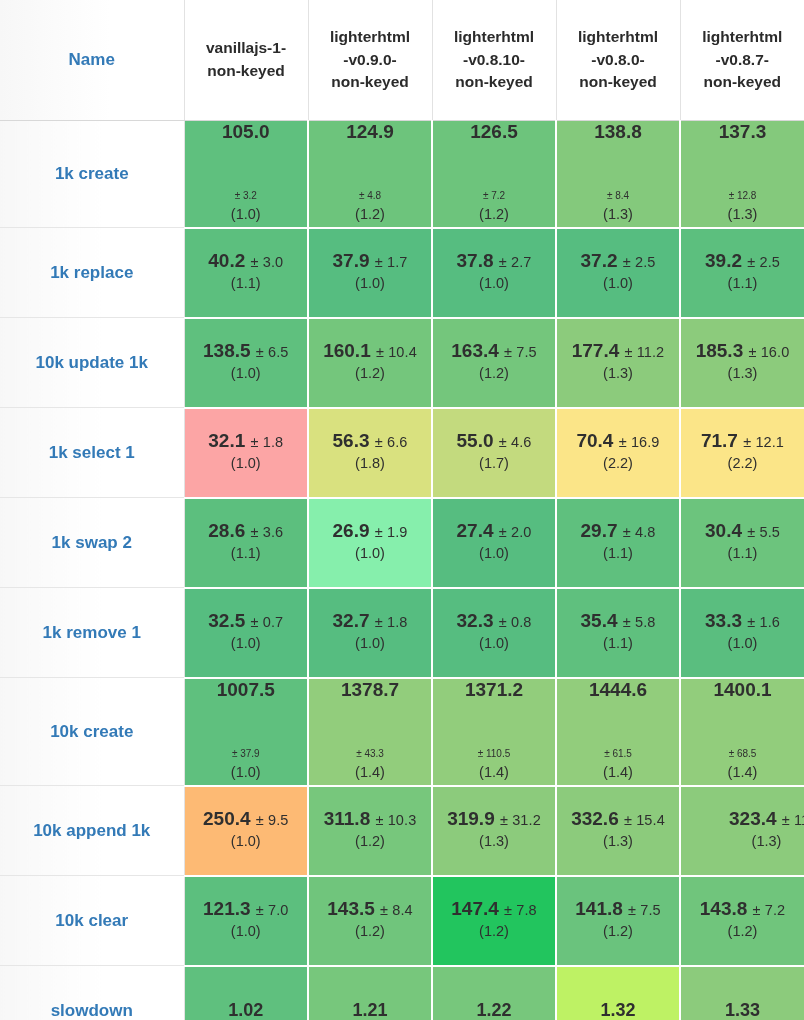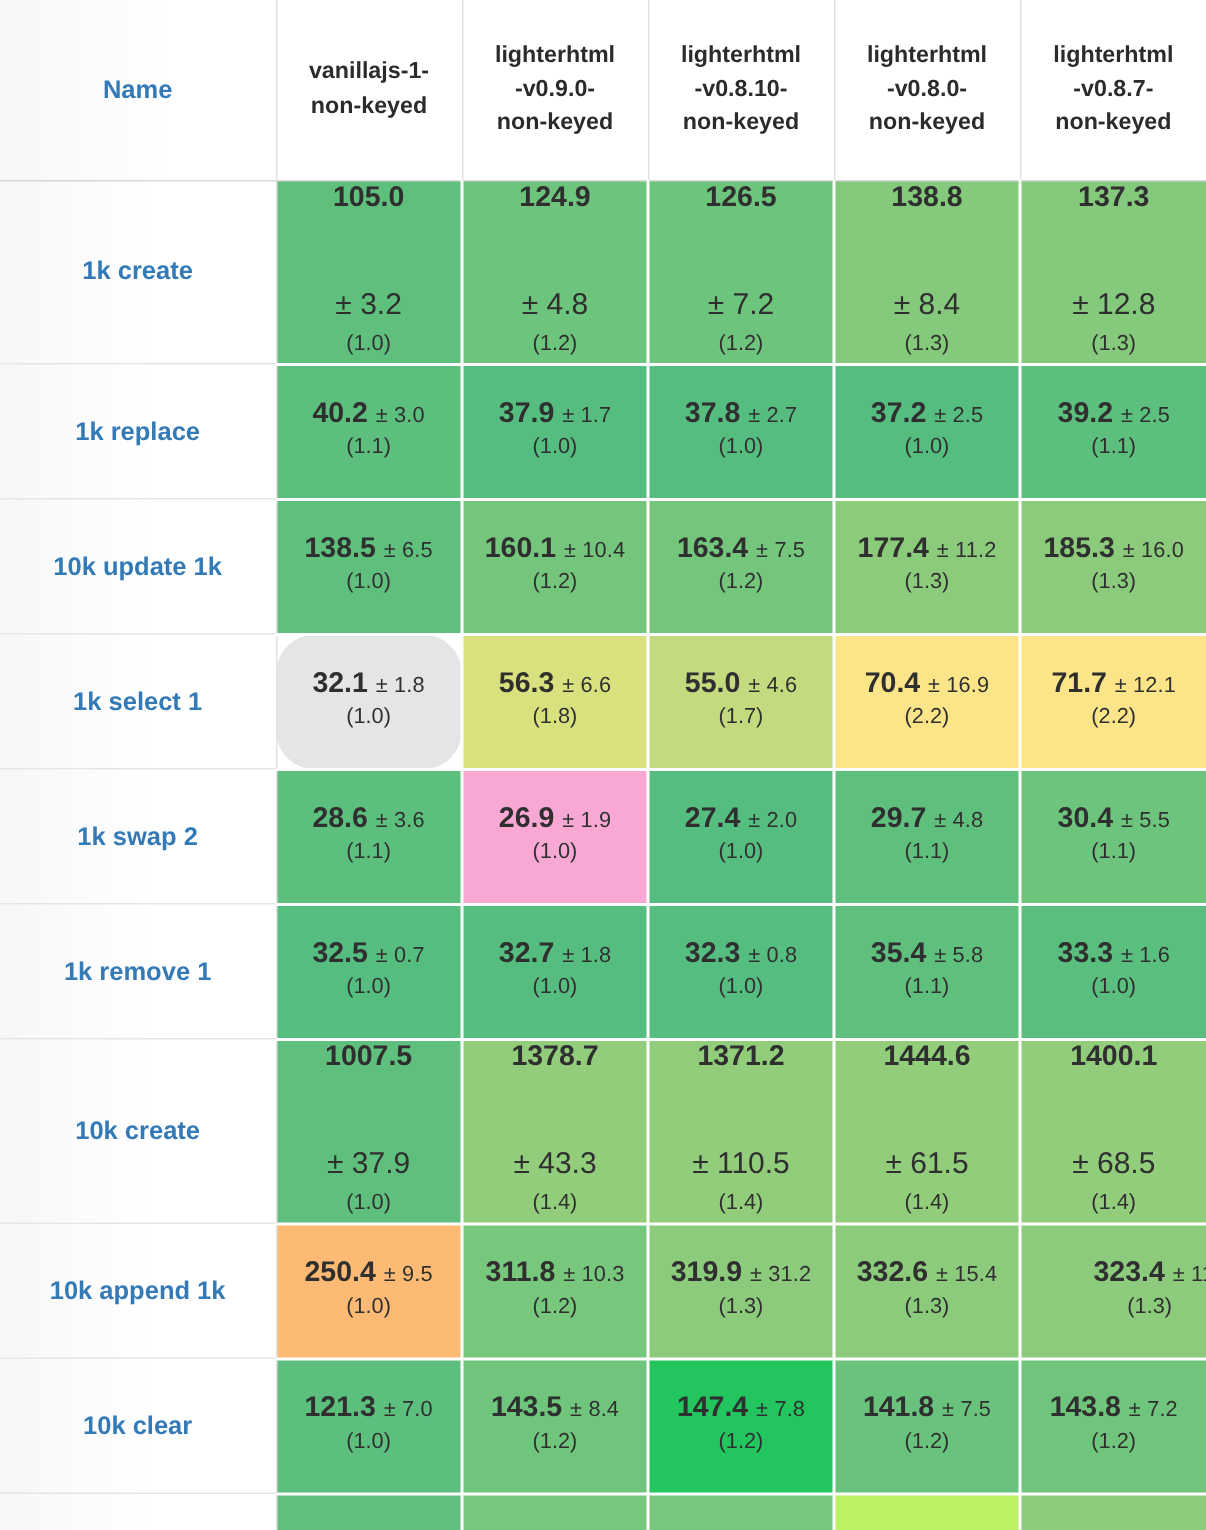--- a/index.html
+++ b/index.html
@@ -82,21 +82,21 @@
     line-height: 1.15;
     white-space: nowrap;
   }
   .dev {
     font-size: 14.5px;
     font-weight: normal;
     letter-spacing: 0.1px;
   }
   .dev-block {
     display: block;
-    font-size: 20px;
+    font-size: 10px;
     font-weight: normal;
     line-height: 1.5;
     margin-top: 46px;
   }
   .factor {
     font-size: 14.5px;
     font-weight: normal;
     line-height: 1.6;
   }
   .slow-val {
@@ -213,21 +213,21 @@
           <div class="val-line">177.4 <span class="dev">± 11.2</span></div>
           <div class="factor">(1.3)</div>
         </td>
         <td class="metric" style="background: rgb(140, 203, 124);">
           <div class="val-line">185.3 <span class="dev">± 16.0</span></div>
           <div class="factor">(1.3)</div>
         </td>
       </tr>
       <tr>
         <td class="row-name">1k select 1</td>
-        <td class="metric" style="background: #e5e5e5; border-radius: 26px;">
+        <td class="metric" style="background: #fca5a5;">
           <div class="val-line">32.1 <span class="dev">± 1.8</span></div>
           <div class="factor">(1.0)</div>
         </td>
         <td class="metric" style="background: rgb(217, 225, 127);">
           <div class="val-line">56.3 <span class="dev">± 6.6</span></div>
           <div class="factor">(1.8)</div>
         </td>
         <td class="metric" style="background: rgb(195, 218, 126);">
           <div class="val-line">55.0 <span class="dev">± 4.6</span></div>
           <div class="factor">(1.7)</div>
@@ -240,21 +240,21 @@
           <div class="val-line">71.7 <span class="dev">± 12.1</span></div>
           <div class="factor">(2.2)</div>
         </td>
       </tr>
       <tr>
         <td class="row-name">1k swap 2</td>
         <td class="metric" style="background: rgb(92, 191, 126);">
           <div class="val-line">28.6 <span class="dev">± 3.6</span></div>
           <div class="factor">(1.1)</div>
         </td>
-        <td class="metric" style="background: #f9a8d4;">
+        <td class="metric" style="background: #86efac;">
           <div class="val-line">26.9 <span class="dev">± 1.9</span></div>
           <div class="factor">(1.0)</div>
         </td>
         <td class="metric" style="background: rgb(86, 189, 128);">
           <div class="val-line">27.4 <span class="dev">± 2.0</span></div>
           <div class="factor">(1.0)</div>
         </td>
         <td class="metric" style="background: rgb(95, 192, 126);">
           <div class="val-line">29.7 <span class="dev">± 4.8</span></div>
           <div class="factor">(1.1)</div>

